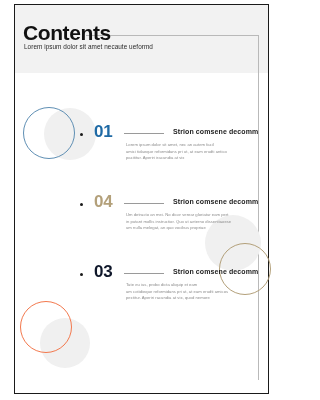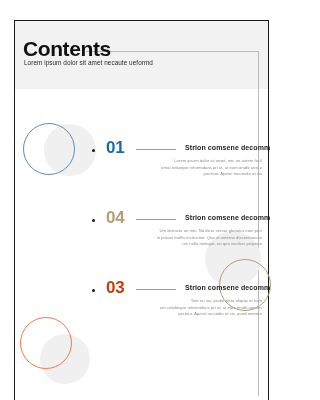--- a/index.html
+++ b/index.html
@@ -11,21 +11,20 @@
     overflow: hidden;
     font-family: "Liberation Sans", sans-serif;
   }
 
   #page {
     position: relative;
     width: 283px;
     height: 300px;
     background: #ffffff;
     box-sizing: border-box;
-    margin-top: 16px;
   }
 
   
   .page-frame {
     position: absolute;
     left: 14px;
     top: 4px;
     width: 255px;
     height: 390px;
     border: 1.6px solid #1a1a1a;
@@ -88,24 +87,23 @@
     position: absolute;
     border-radius: 50%;
     box-sizing: border-box;
   }
   .circle-grey-fill { background: #f0f0f0; }
   .circle-outline   { background: transparent; }
 
   
   .row {
     position: absolute;
-    left: 12px;
+    left: 0;
     width: 283px;
     height: 60px;
-    text-align: right;
   }
   .row-bullet {
     position: absolute;
     width: 3.4px;
     height: 3.4px;
     border-radius: 50%;
     background: #1a1a1a;
     left: 80px;
     top: 17px;
   }
@@ -191,21 +189,21 @@
     <div class="row-heading">Strion comsene decomm</div>
     <div class="row-body">
       <div>Um detracto an mei. No dicor verear gloriatur eam pert</div>
       <div>in putant mollis instructior. Quo ut aeterno dissentiaoese</div>
       <div>um nulla melegat, an quo vocibus propriae</div>
     </div>
   </div>
 
   <div class="row" style="top:256px;">
     <div class="row-bullet"></div>
-    <div class="row-number" style="color:#c2410c;">03</div>
+    <div class="row-number" style="color:#0f172a;">03</div>
     <div class="row-rule"></div>
     <div class="row-heading">Strion comsene decomm</div>
     <div class="row-body">
       <div>Tate eu ius, probo dicta aliquip et eam</div>
       <div>am cotidieque reformidans pri ut, at eam erudti amicos</div>
       <div>pectitur. Aperiri racundia at vix, quod nemore</div>
     </div>
   </div>
 
 </div>

